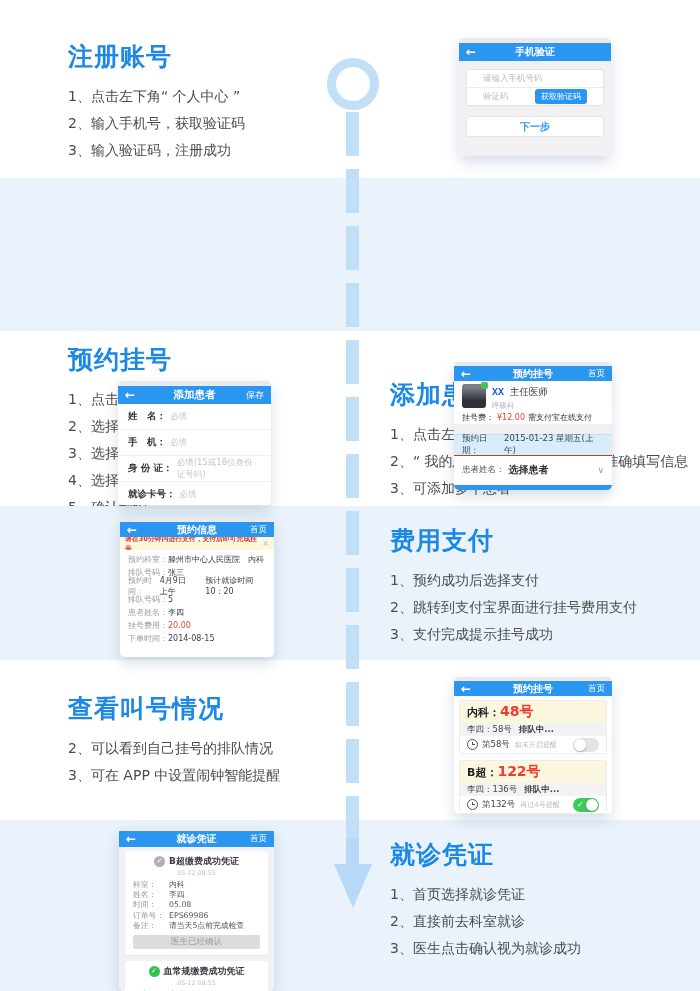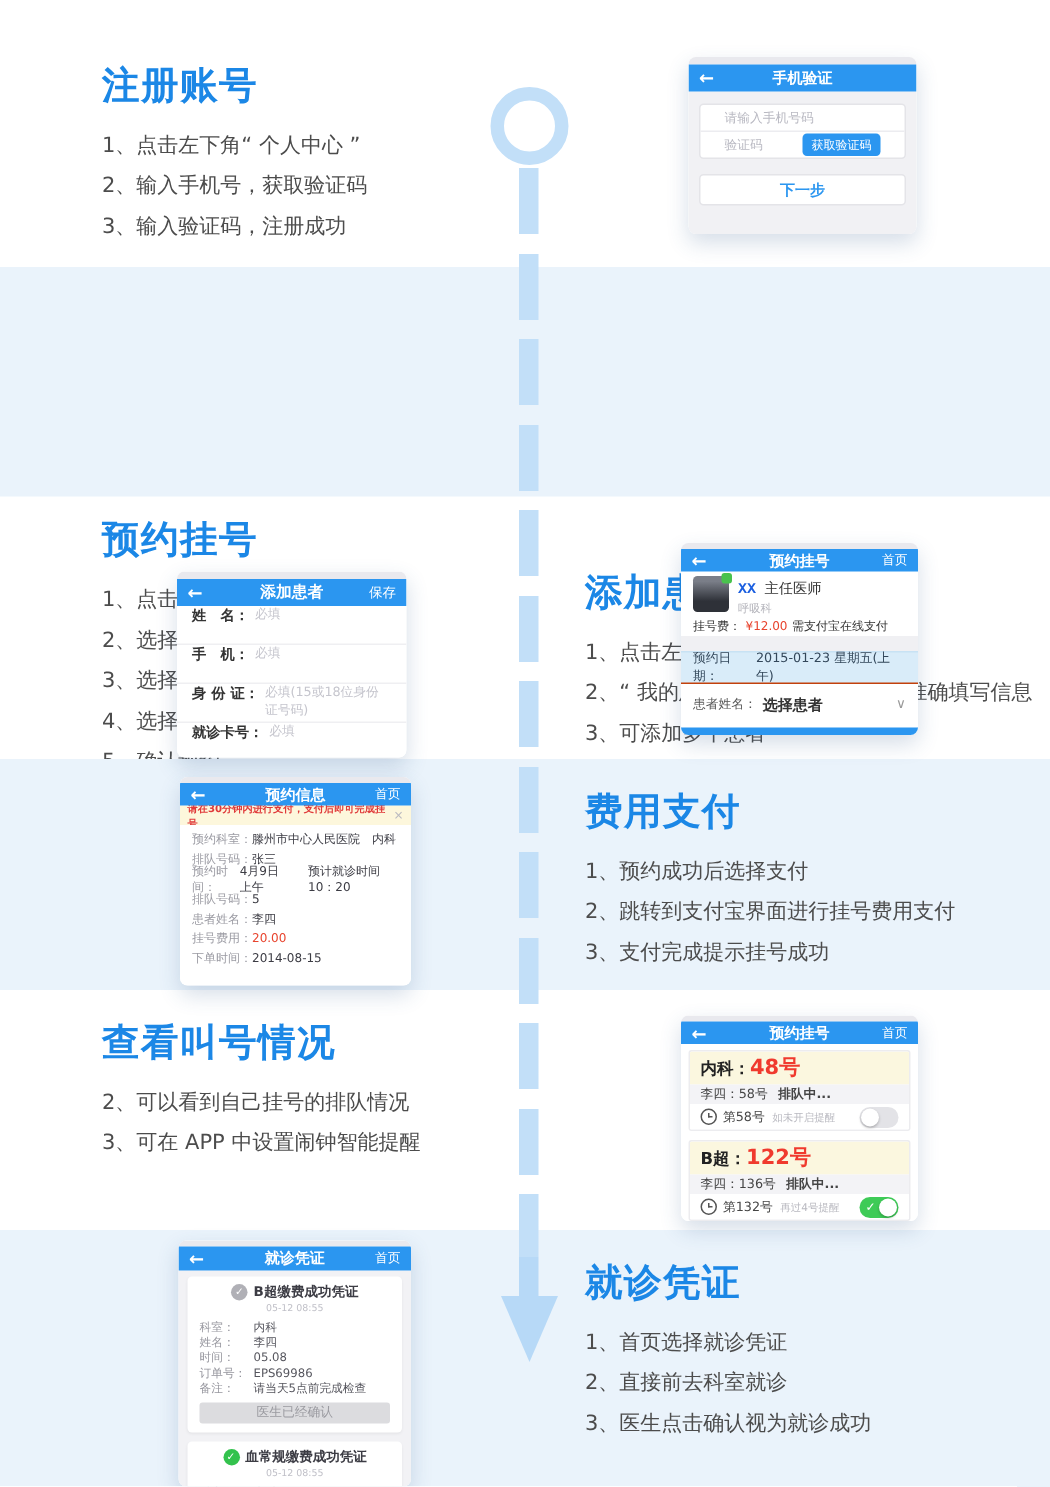--- a/index.html
+++ b/index.html
@@ -42,21 +42,21 @@
   .ph-placeholder{font-size:8.5px;color:#b9b9c2;}
   .get-code{margin-left:auto;background:#2b96f0;color:#fff;font-size:8px;padding:2px 6px;border-radius:3px;}
   .next-row{margin-top:10px;background:#fff;border:1px solid #e4e4e8;border-radius:3px;height:19px;
             display:flex;align-items:center;justify-content:center;color:#2b96f0;font-size:10px;font-weight:bold;}
 
   
   .ph2{left:118px;top:203px;width:153px;height:124px;}
   .ph2 .p-status{height:5px;}
   .ph2 .p-head{height:18px;} .ph2 .p-title{font-size:10.5px;}
   .ph2 .p-body{flex:1;background:#fff;}
-  .fld-row{height:25px;display:flex;align-items:flex-start;padding:0 10px;border-bottom:1px solid #efeff2;}
+  .fld-row{height:25px;display:flex;align-items:center;padding:0 10px;border-bottom:1px solid #efeff2;}
   .fld-label{font-size:9.5px;font-weight:bold;color:#333;margin-right:4px;white-space:pre;}
   .fld-ph{font-size:8.5px;color:#c5c5cd;}
 
   
   .ph3{left:454px;top:362px;width:158px;height:128px;}
   .ph3 .p-head{height:15px;} .ph3 .p-title{font-size:10px;}
   .ph3 .p-action, .ph4 .p-action, .ph5 .p-action, .ph6 .p-action{font-size:8.5px;}
   .doc-row{height:30px;display:flex;align-items:center;padding:0 8px;background:#fff;font-family:Liberation Mono, monospace;}
   .avatar{position:relative;width:24px;height:24px;border-radius:3px;flex:none;
           background:linear-gradient(#7a7e88 15%,#2e3138 70%);}
@@ -299,21 +299,21 @@
       <h2 class="sec-title">费用支付</h2>
       <div class="steps">
         <p>1、预约成功后选择支付</p>
         <p>2、跳转到支付宝界面进行挂号费用支付</p>
         <p>3、支付完成提示挂号成功</p>
       </div>
     </div>
   </div>
 
   <div class="sec" style="height:160px;">
-    <div class="tb" style="left:68px;top:18px;">
+    <div class="tb" style="left:68px;top:32px;">
       <h2 class="sec-title">查看叫号情况</h2>
       <div class="steps">
         <p>2、可以看到自己挂号的排队情况</p>
         <p>3、可在 APP 中设置闹钟智能提醒</p>
       </div>
     </div>
     <div class="phone ph5" style="top:17px;">
       <div class="p-status"></div>
       <div class="p-head">
         <span class="p-back">←</span>

